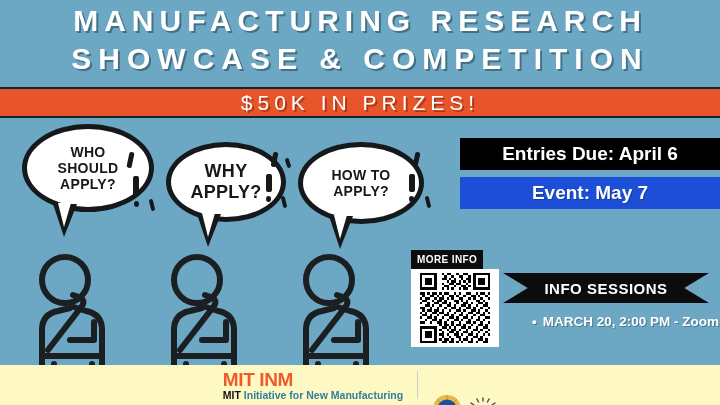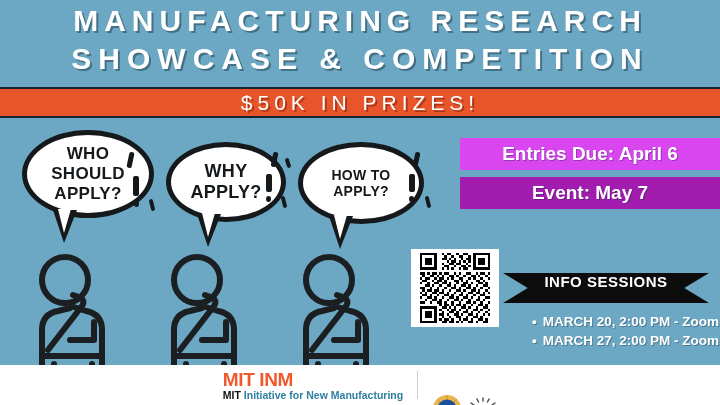--- a/index.html
+++ b/index.html
@@ -16,62 +16,62 @@
   
   .prizeband{position:absolute;left:-3px;top:87px;width:726px;height:31px;
     background:#e8552a;border-top:2px solid #14232c;border-bottom:2px solid #14232c;
     box-sizing:border-box;display:flex;align-items:center;justify-content:center;}
   .prizeband span{color:#fff;font-weight:400;font-size:21px;letter-spacing:5px;
     text-shadow:2px 2px 0 rgba(90,25,8,.45);}
 
   
   .badge{position:absolute;right:0;display:flex;align-items:center;justify-content:center;
     color:#fff;font-weight:700;text-shadow:1px 1px 0 rgba(10,35,50,.35);}
-  #badge-entries{top:138px;width:260px;height:32px;background:#d946ef;font-size:19px;}
-  #badge-event{top:177px;width:260px;height:32px;background:#a21caf;font-size:19px;margin-left:48px;}
+  #badge-entries{top:138px;width:260px;height:32px;background:#000000;font-size:19px;}
+  #badge-event{top:177px;width:260px;height:32px;background:#1d4ed8;font-size:19px;margin-left:48px;}
 
   
   .bubble{position:absolute;background:#fff;border:5px solid #15191b;border-radius:50%;
     display:flex;align-items:center;justify-content:center;text-align:center;
     color:#15191b;font-weight:700;line-height:1.16;letter-spacing:.3px;}
   .bubble .tail{position:absolute;left:26px;bottom:-30px;width:0;height:0;
     border-left:11px solid transparent;border-right:13px solid transparent;
     border-top:33px solid #15191b;}
   .bubble .tail:after{content:"";position:absolute;left:-6px;top:-34px;
     border-left:6px solid transparent;border-right:7px solid transparent;
     border-top:24px solid #fff;}
-  #bubble-who{left:22px;top:130px;width:122px;height:78px;font-size:17px;}
+  #bubble-who{left:22px;top:124px;width:122px;height:78px;font-size:14px;}
   #bubble-why{left:166px;top:142px;width:110px;height:70px;font-size:18px;}
   #bubble-how{left:298px;top:142px;width:116px;height:72px;font-size:14px;}
 
   
   .dash{position:absolute;background:#15191b;border-radius:2px;}
 
   
   .thinker{position:absolute;width:118px;height:118px;}
 
   
   #qr-block{position:absolute;left:411px;top:249px;width:88px;}
   #qr-label{background:#0c0c0c;color:#fff;font-size:10px;font-weight:700;
     letter-spacing:.4px;padding:4px 6px;display:inline-block;}
   #qr-code{width:88px;height:78px;background:#fff;padding:4px;box-sizing:border-box;}
 
   
   #ribbon{position:absolute;left:503px;top:273px;width:206px;height:30px;
-    background:#0c0c0c;display:flex;align-items:flex-start;justify-content:center;
+    background:#0c0c0c;display:flex;align-items:center;justify-content:center;
     clip-path:polygon(0 0,100% 0,88% 50%,100% 100%,0 100%,12% 50%);}
   #ribbon span{color:#fff;font-weight:700;font-size:15px;letter-spacing:.5px;}
   #info-list{position:absolute;left:500px;top:312px;width:220px;margin:0;padding:0;
     list-style:none;}
   #info-list li{color:#fff;font-weight:700;font-size:13.5px;line-height:19px;
     text-shadow:1px 1px 0 rgba(12,40,55,.38);white-space:nowrap;margin-left:32px;}
   #info-list li:before{content:"\2022";margin-right:6px;}
 
   
-  #footer{position:absolute;left:0;bottom:0;width:720px;height:40px;background:#ffffff;
+  #footer{position:absolute;left:0;bottom:0;width:720px;height:40px;background:#fef9c3;
     display:flex;align-items:center;justify-content:center;gap:14px;}
   #mit-logo{display:flex;flex-direction:column;justify-content:center;}
   #mit-inm{color:#ee5a2b;font-weight:700;font-size:19px;letter-spacing:-.4px;line-height:19px;}
   #mit-sub{font-size:10.5px;font-weight:700;line-height:12px;}
   #mit-sub .k{color:#111;}
   #mit-sub .t{color:#2e7fa0;}
   .vrule{width:1px;height:28px;background:#c9ced2;}
   #nsf-group{display:flex;align-items:center;gap:7px;margin-top:48px;}
   #nsf-text{display:flex;flex-direction:column;line-height:11px;}
   #nsf-l1{color:#4a4a4a;font-size:9.5px;letter-spacing:.2px;}
@@ -167,20 +167,21 @@
       <path d="M24 116 V82 q0-16 16-19 l12-3"></path>
       <path d="M84 116 V82 q0-16 -16-19 l-12-4"></path>
       <path d="M24 108 h60"></path>
       <path d="M30 102 L64 58 q4-6 -3-9 l-6-2"></path>
       <path d="M52 92 h24 v-18"></path>
       <path d="M36 116 v14 M74 116 v14"></path>
     </g>
   </svg>
 
   <div id="qr-block">
+    <div id="qr-label">MORE INFO</div>
     <div id="qr-code">
       <svg viewBox="0 0 29 29" width="100%" height="100%" shape-rendering="crispEdges">
         <rect width="29" height="29" fill="#fff"></rect>
         <g fill="#000">
           <path d="M0 0h7v7H0z M1 1h5v5H1z" fill="#000"></path>
             <rect x="1" y="1" width="5" height="5" fill="#fff"></rect>
             <rect x="2" y="2" width="3" height="3"></rect>
           <rect x="22" y="0" width="7" height="7"></rect>
             <rect x="23" y="1" width="5" height="5" fill="#fff"></rect>
             <rect x="24" y="2" width="3" height="3"></rect>
@@ -409,21 +410,20 @@
         </g>
       </svg>
     </div>
   </div>
 
   <div id="ribbon">
     <span>INFO SESSIONS</span>
   </div>
   <ul id="info-list">
     <li>MARCH 20, 2:00 PM - Zoom</li>
-    <li>MARCH 27, 2:00 PM - Zoom</li>
   </ul>
 
   <div id="footer">
     <div id="mit-logo">
       <div id="mit-inm">MIT INM</div>
       <div id="mit-sub"><span class="k">MIT </span><span class="t">Initiative for New Manufacturing</span></div>
     </div>
     <div class="vrule"></div>
     <div id="nsf-group">
       <svg width="30" height="30" viewBox="0 0 30 30">

